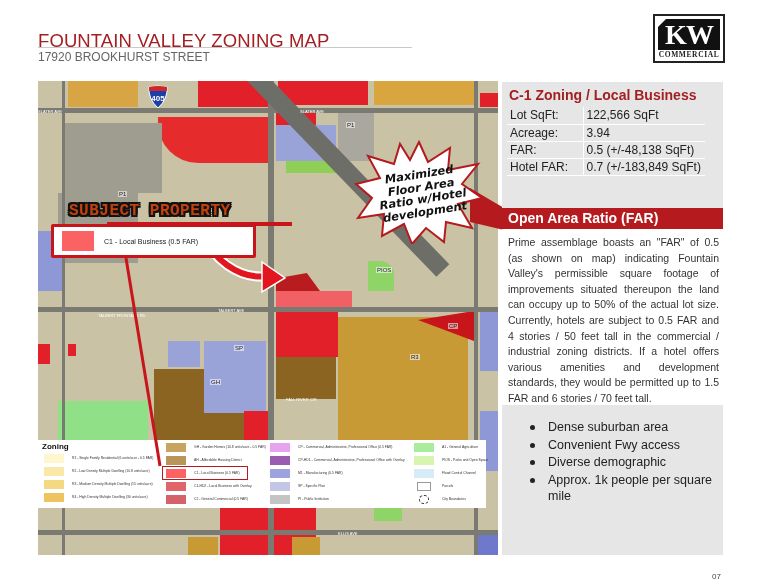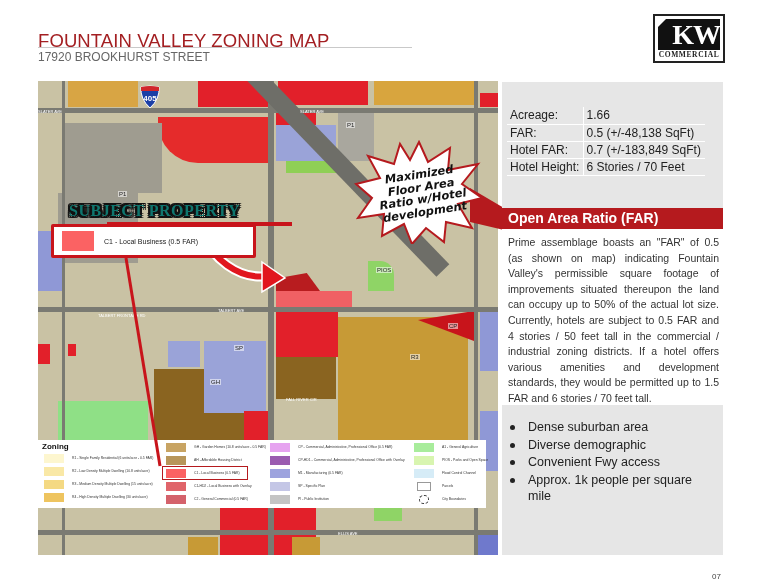--- a/index.html
+++ b/index.html
@@ -5,34 +5,34 @@
   * { box-sizing: border-box; margin: 0; padding: 0; }
   html, body { width: 761px; height: 588px; background: #ffffff; overflow: hidden; }
   body { position: relative; font-family: "Liberation Sans", sans-serif; color: #333; }
 
   .title { position: absolute; left: 38px; top: 30px; font-size: 18.5px; color: #a31f22; letter-spacing: 0.1px; }
   .title-rule { position: absolute; left: 38px; top: 47px; width: 374px; height: 1px; background: #c9c9c9; }
   .subtitle { position: absolute; left: 38px; top: 50px; font-size: 12px; color: #666; }
 
   .logo { position: absolute; left: 653px; top: 14px; width: 72px; height: 49px; border: 2px solid #222; background: #fff; }
   .logo .kw { position: absolute; left: 3px; top: 3px; right: 3px; height: 31px; background: #111; color: #fff;
-    font-family: "Liberation Serif", serif; font-weight: bold; font-size: 28px; line-height: 31px; text-align: right; letter-spacing: -1px;
+    font-family: "Liberation Serif", serif; font-weight: bold; font-size: 28px; line-height: 31px; text-align: center; letter-spacing: -1px;
     clip-path: polygon(8px 0, 100% 0, 100% 100%, 0 100%, 0 8px); }
   .logo .comm { position: absolute; left: 0; right: 0; bottom: 2px; font-family: "Liberation Serif", serif; font-weight: bold; font-size: 7.5px; text-align: center; letter-spacing: 0.6px; color: #222; }
 
   .map { position: absolute; left: 38px; top: 81px; width: 460px; height: 474px; background: #c9c2a4; overflow: hidden; }
   .blk { position: absolute; }
   .road { position: absolute; background: #7a7a72; }
   .road-lbl { position: absolute; font-size: 4px; color: #fff; white-space: nowrap; }
   .zone-lbl { position: absolute; font-size: 6px; color: #222; background: rgba(255,255,255,0.55); padding: 0 1px; }
 
-  .shield { position: absolute; left: 101px; top: 4px; width: 22px; height: 24px; }
+  .shield { position: absolute; left: 109px; top: 4px; width: 22px; height: 24px; }
   .shield svg { width: 22px; height: 24px; }
 
-  .subject-label { position: absolute; left: 69px; top: 202px; font-family: Liberation Serif, serif; font-weight: bold; font-size: 16px; color: #0f766e; letter-spacing: 0.5px;
+  .subject-label { position: absolute; left: 69px; top: 202px; font-family: Liberation Mono, monospace; font-weight: bold; font-size: 16px; color: #c2410c; letter-spacing: 0.5px;
     text-shadow: -2px -2px 0 #111, 2px -2px 0 #111, -2px 2px 0 #111, 2px 2px 0 #111, 0 2px 0 #111, 0 -2px 0 #111, 2px 0 0 #111, -2px 0 0 #111; }
   .subject-underline { position: absolute; left: 107px; top: 222px; width: 185px; height: 4px; background: #c8141b; }
 
   .c1-callout { position: absolute; left: 51px; top: 224px; width: 205px; height: 34px; background: #fff; border: 3px solid #c8141b; border-radius: 2px; display: flex; align-items: center; padding-left: 8px; }
   .c1-swatch { width: 32px; height: 20px; background: #fb6263; margin-right: 10px; }
   .c1-text { font-size: 7px; color: #222; }
 
   .burst { position: absolute; left: 354px; top: 140px; width: 130px; height: 104px; }
   .burst svg { position: absolute; left: 0; top: 0; width: 130px; height: 104px; }
   .burst-text { position: absolute; left: 18px; top: 28px; width: 100px; text-align: center; font-size: 11.5px; font-style: italic; font-weight: bold; color: #111; line-height: 12.5px; transform: rotate(-9deg); font-family: "DejaVu Sans", sans-serif; }
@@ -52,21 +52,21 @@
   .spec-table td { font-size: 12px; color: #222; height: 17px; padding: 0 3px; border-bottom: 1px solid #fff; white-space: nowrap; }
   .spec-table td:first-child { width: 76px; border-right: 1px solid #fff; }
 
   .far-bar { position: absolute; left: 502px; top: 208px; width: 221px; height: 21px; background: #b51a1e; }
   .far-bar span { position: absolute; left: 6px; top: 2px; font-size: 14px; font-weight: bold; color: #fff; }
 
   .far-body { position: absolute; left: 502px; top: 229px; width: 221px; height: 176px; background: #fff; }
   .far-text { position: absolute; left: 6px; top: 6px; width: 211px; font-size: 10.5px; line-height: 15.6px; text-align: justify; color: #333; }
 
   .side-bottom { position: absolute; left: 502px; top: 405px; width: 221px; height: 150px; background: #e6e6e6; }
-  .bullets { position: absolute; left: 4px; top: 14px; width: 210px; list-style: none; }
+  .bullets { position: absolute; left: 24px; top: 14px; width: 210px; list-style: none; }
   .bullets li { position: relative; padding-left: 22px; font-size: 12.5px; line-height: 16.5px; color: #222; margin-bottom: 1px; }
   .bullets li::before { content: ""; position: absolute; left: 4px; top: 6px; width: 5px; height: 5px; border-radius: 50%; background: #222; }
 
   .page-num { position: absolute; left: 712px; top: 572px; font-size: 8px; color: #444; }
 </style>
 </head>
 <body>
 
 <div class="title">FOUNTAIN VALLEY ZONING MAP</div>
 <div class="title-rule"></div>
@@ -252,51 +252,52 @@
 </div>
 
 <div class="burst">
   <svg viewBox="0 0 130 104">
     <polygon points="65,2 74,22 96,8 94,30 124,24 108,44 128,58 104,64 118,88 92,82 90,102 72,88 58,104 50,84 28,96 30,74 4,78 18,58 2,44 26,38 14,16 40,24 46,4 56,20" fill="#ffffff" stroke="#b51a1e" stroke-width="2"></polygon>
   </svg>
   <div class="burst-text">Maximized Floor Area Ratio w/Hotel development</div>
 </div>
 
 <div class="side-top">
+  <div class="side-heading">C-1 Zoning / Local Business</div>
   <table class="spec-table">
     <tbody>
+        <tr>
+          <td>Lot SqFt:</td>
+          <td>122,566 SqFt</td>
+        </tr>
     <tr>
           <td>Acreage:</td>
-          <td>1.66</td>
+          <td>3.94</td>
         </tr>
     <tr>
           <td>FAR:</td>
           <td>0.5 (+/-48,138 SqFt)</td>
         </tr>
     <tr>
           <td>Hotel FAR:</td>
           <td>0.7 (+/-183,849 SqFt)</td>
         </tr>
-    <tr>
-          <td>Hotel Height:</td>
-          <td>6 Stories / 70 Feet</td>
-        </tr>
   </tbody>
     </table>
 </div>
 
 <div class="far-bar">
   <span>Open Area Ratio (FAR)</span>
 </div>
 <div class="far-body">
   <p class="far-text">Prime assemblage boasts an "FAR" of 0.5 (as shown on map) indicating Fountain Valley's permissible square footage of improvements situated thereupon the land can occupy up to 50% of the actual lot size. Currently, hotels are subject to 0.5 FAR and 4 stories / 50 feet tall in the commercial / industrial zoning districts. If a hotel offers various amenities and development standards, they would be permitted up to 1.5 FAR and 6 stories / 70 feet tall.</p>
 </div>
 
 <div class="side-bottom">
   <ul class="bullets">
     <li>Dense suburban area</li>
+    <li>Convenient Fwy access</li>
     <li>Diverse demographic</li>
-    <li>Convenient Fwy access</li>
     <li>Approx. 1k people per square mile</li>
   </ul>
 </div>
 
 <div class="page-num">07</div>
 
 </body></html>

